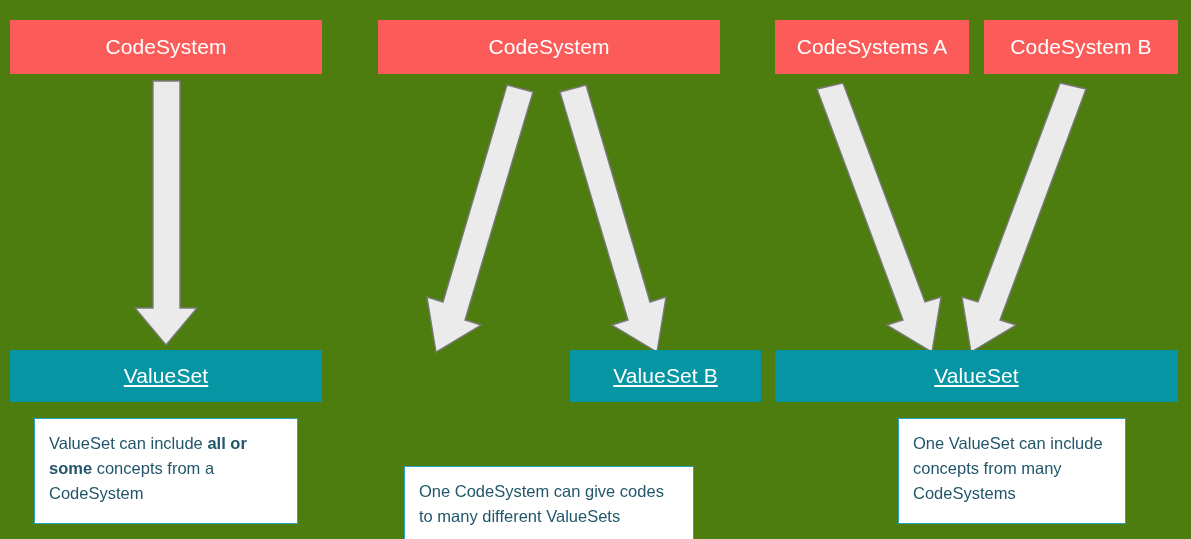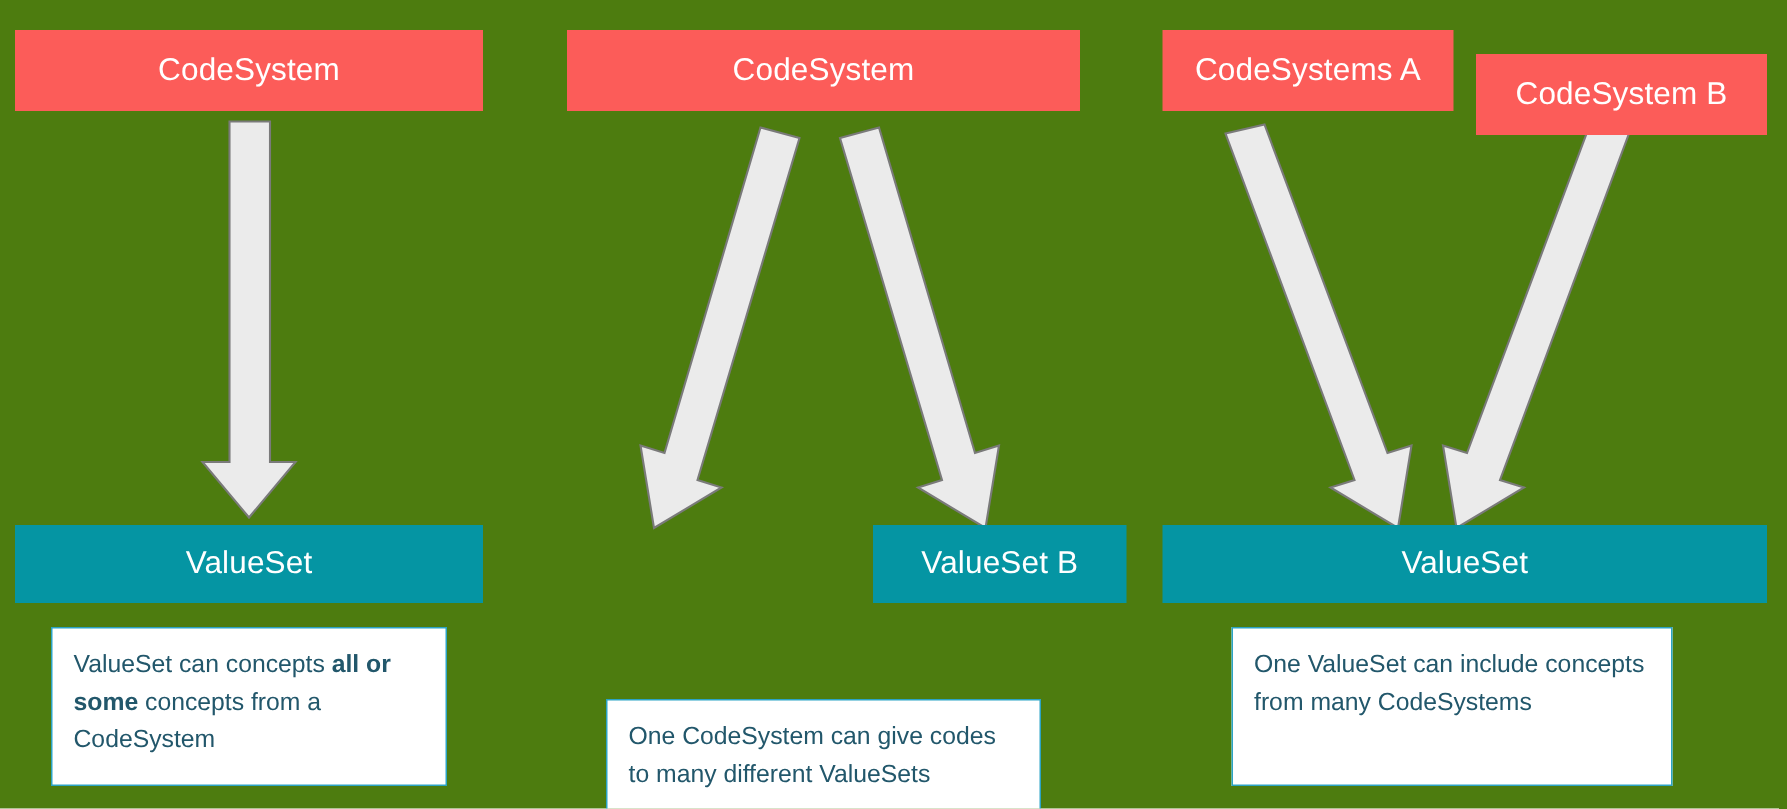--- a/index.html
+++ b/index.html
@@ -27,21 +27,21 @@
     align-items: center;
     justify-content: center;
     box-sizing: border-box;
     color: #ffffff;
     font-size: 21px;
     line-height: 1.1;
     text-align: center;
     letter-spacing: 0.1px;
   }
   .node.codesystem { background: #FC5C59; }
-  .node.valueset   { background: #0595A3; }
+  .node.valueset   { background: #0595A3; text-decoration: underline; }
 
   .caption {
     position: absolute;
     box-sizing: border-box;
     border: 1.5px solid #2BA3C4;
     background: #ffffff;
     color: #22576B;
     font-size: 16.5px;
     line-height: 1.52;
     padding: 12px 14px 10px 14px;
@@ -84,45 +84,45 @@
 
   <div class="node codesystem" style="left:10px; top:20px; width:312px; height:54px;">
     <span>CodeSystem</span>
   </div>
 
   <div class="node valueset" style="left:10px; top:350px; width:312px; height:52px;">
     <span>ValueSet</span>
   </div>
 
   <div class="caption" style="left:34px; top:418px; width:264px; height:106px;">
-    <span>ValueSet can concepts </span><b>all or some</b><span> concepts from a CodeSystem</span>
+    <span>ValueSet can include </span><b>all or some</b><span> concepts from a CodeSystem</span>
   </div>
 
   <div class="node codesystem" style="left:378px; top:20px; width:342px; height:54px;">
     <span>CodeSystem</span>
   </div>
 
 
-  <div class="node valueset" style="left:582px; top:350px; width:169px; height:52px;">
+  <div class="node valueset" style="left:570px; top:350px; width:191px; height:52px;">
     <span>ValueSet B</span>
   </div>
 
   <div class="caption" style="left:404px; top:418px; width:290px; height:106px;margin-top:48px;">
     <span>One CodeSystem can give codes to many different ValueSets</span>
   </div>
 
   <div class="node codesystem" style="left:775px; top:20px; width:194px; height:54px;">
     <span>CodeSystems A</span>
   </div>
 
-  <div class="node codesystem" style="left:984px; top:20px; width:194px; height:54px;margin-top:16px;">
+  <div class="node codesystem" style="left:984px; top:20px; width:194px; height:54px;">
     <span>CodeSystem B</span>
   </div>
 
   <div class="node valueset" style="left:775px; top:350px; width:403px; height:52px;">
     <span>ValueSet</span>
   </div>
 
-  <div class="caption" style="left:821px; top:418px; width:294px; height:106px;">
+  <div class="caption" style="left:898px; top:418px; width:228px; height:106px;">
     <span>One ValueSet can include concepts from many CodeSystems</span>
   </div>
 
 </div>
 
 </body></html>

